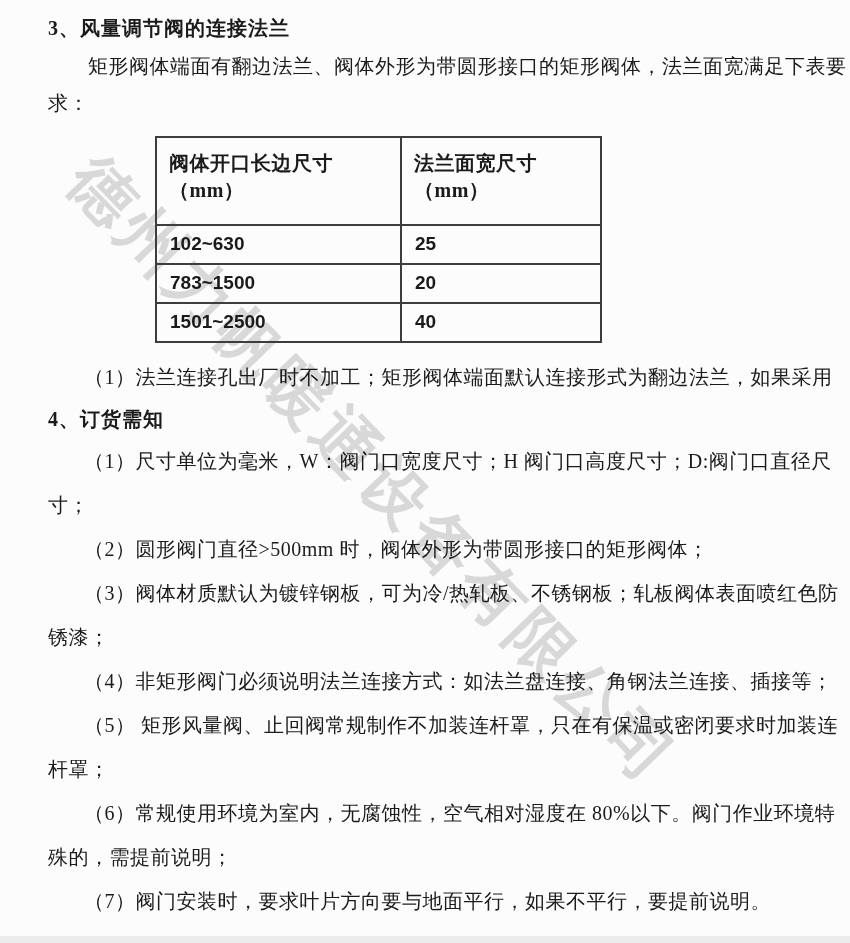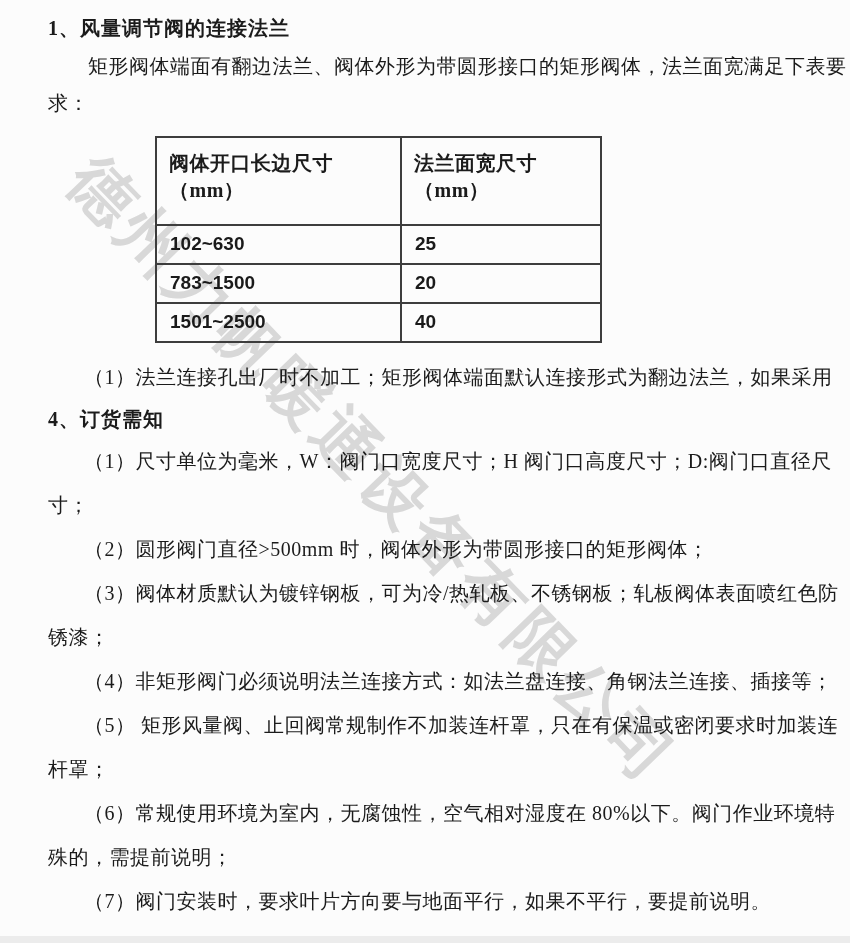--- a/index.html
+++ b/index.html
@@ -85,21 +85,21 @@
     z-index: 2;
   }
 </style>
 </head>
 <body>
 
 <div class="watermark">德州力帆暖通设备有限公司</div>
 
 <div class="doc">
 
-  <div class="ln h">1、风量调节阀的连接法兰</div>
+  <div class="ln h">3、风量调节阀的连接法兰</div>
 
   <div class="ln tight ind2">矩形阀体端面有翻边法兰、阀体外形为带圆形接口的矩形阀体，法兰面宽满足下表要</div>
   <div class="ln tight">求：</div>
 
   <table class="flange-table">
     <tbody>
       <tr>
         <th>阀体开口长边尺寸（mm）</th>
         <th class="col2">法兰面宽尺寸（mm）</th>
       </tr>

